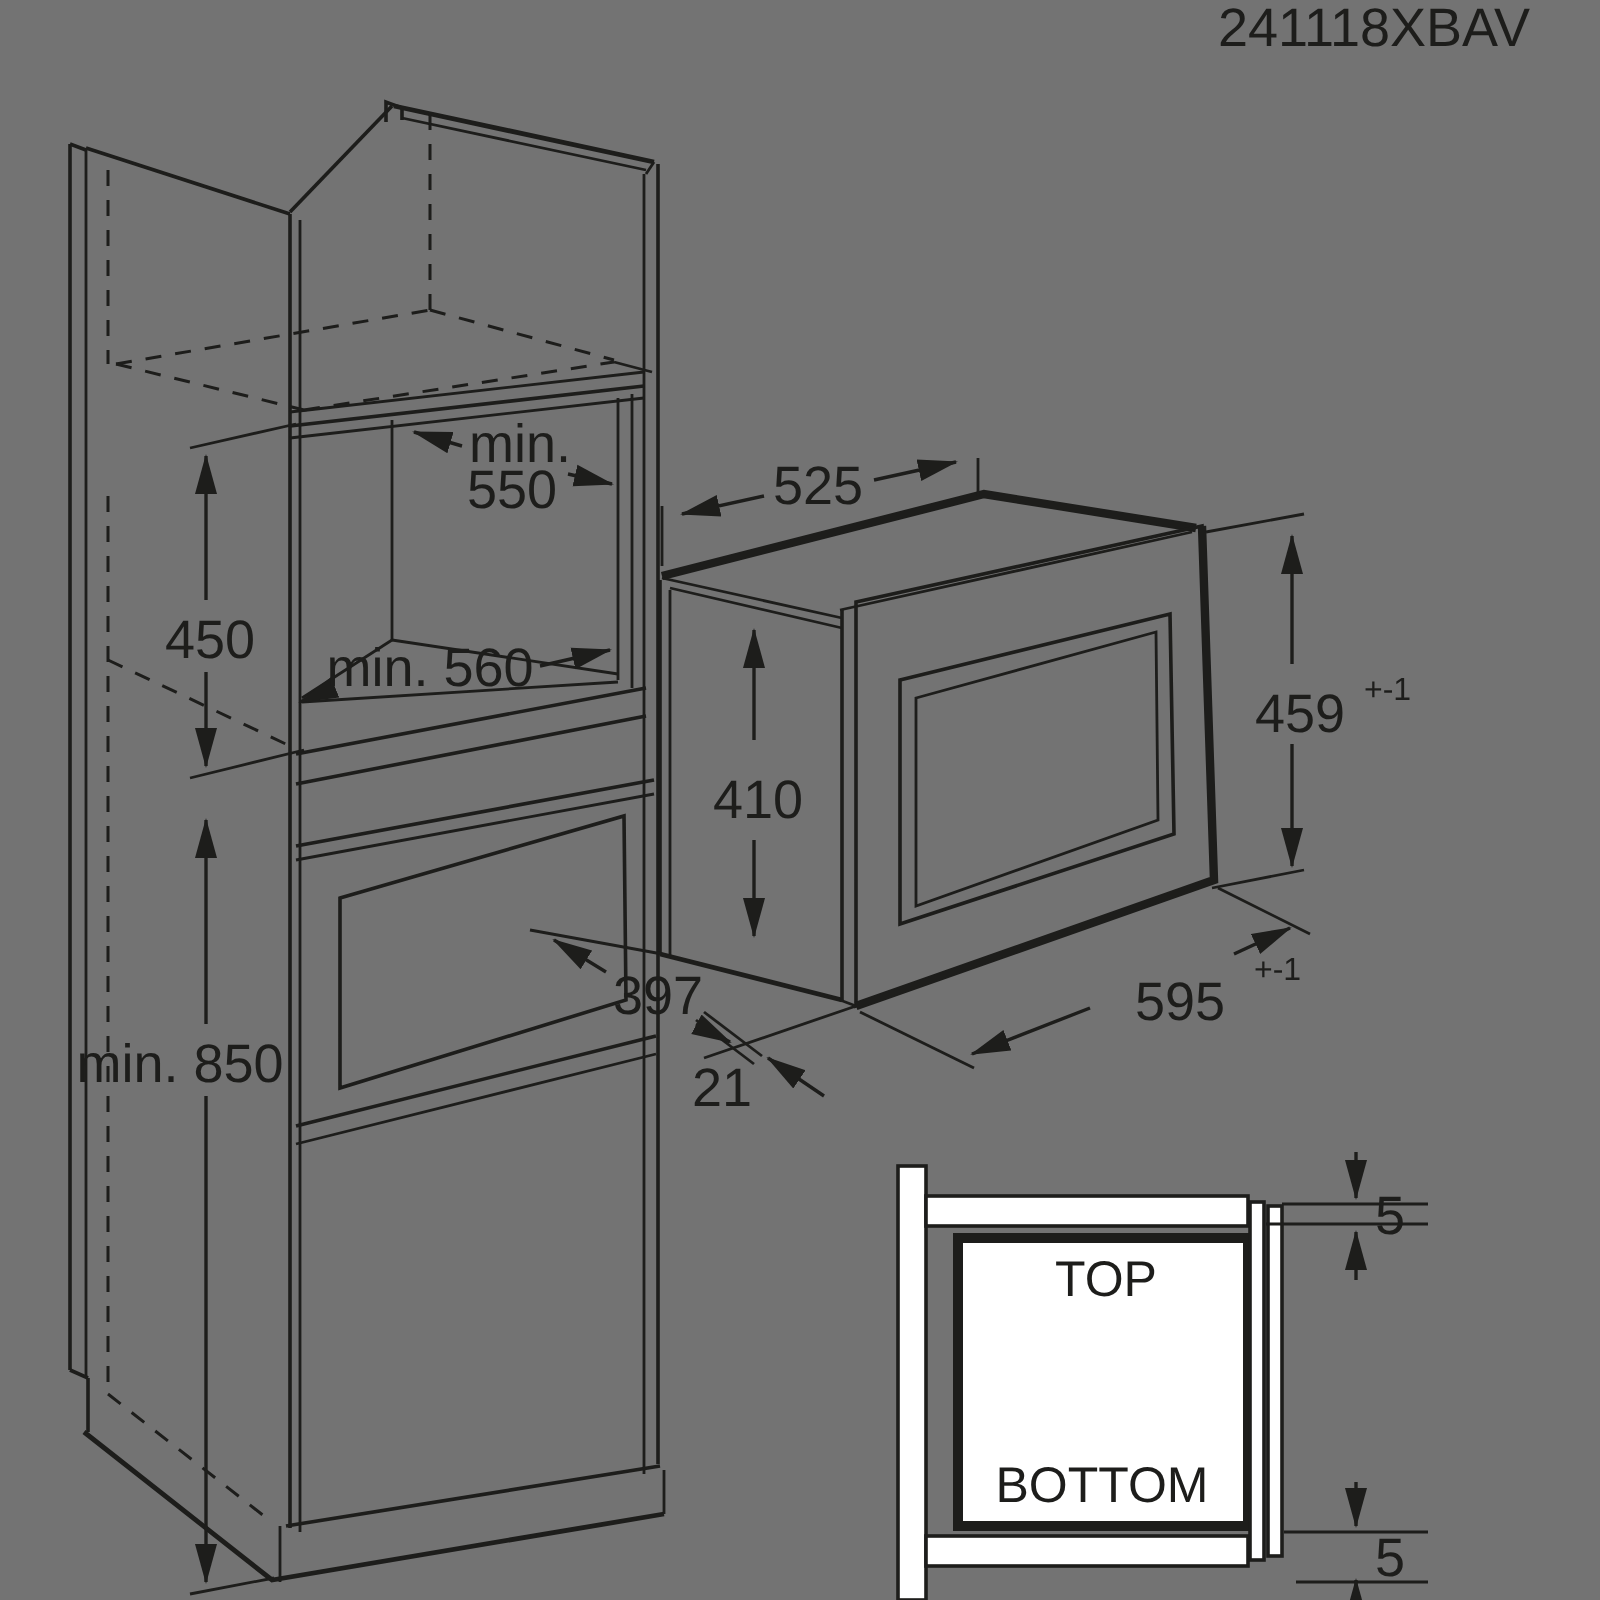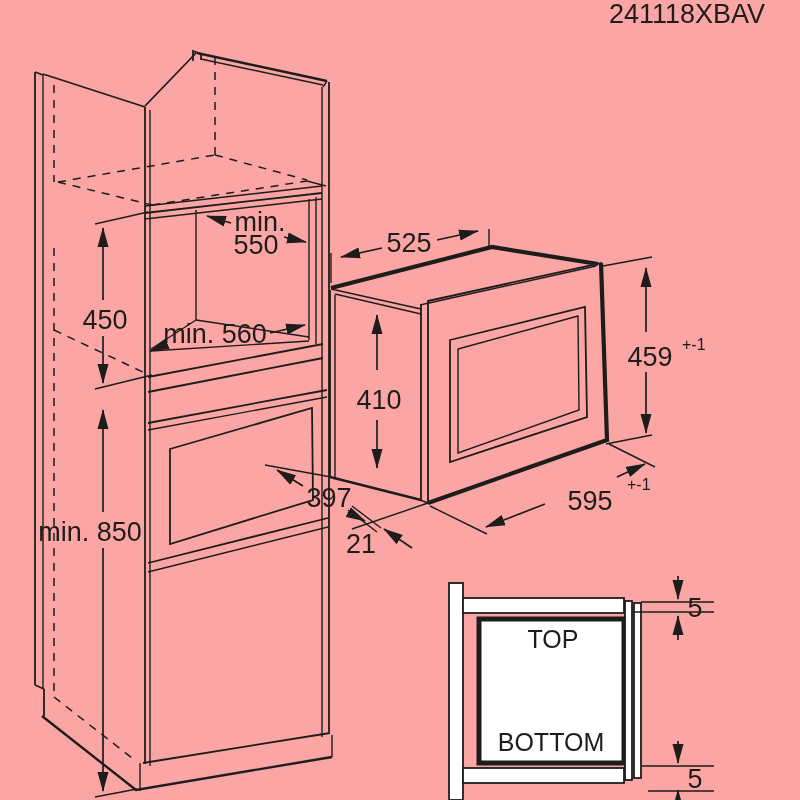--- a/index.html
+++ b/index.html
@@ -1,16 +1,16 @@
 <!DOCTYPE html>
 <html><head>
 <meta charset="utf-8">
 <style>
   html,body{margin:0;padding:0;background:#ffffff;}
-  .page{width:800px;height:800px;position:relative;background:#fca5a5;overflow:hidden;}
+  .page{width:800px;height:800px;position:relative;background:#737373;overflow:hidden;}
   svg{display:block;}
   text{font-family:"Liberation Sans","DejaVu Sans",sans-serif;fill:#1d1d1b;}
   .dim{font-size:27px;}
   .sup{font-size:16px;}
   .detail-label{font-size:25px;}
   .title{font-size:27px;}
   .ln{stroke:#1d1d1b;fill:none;stroke-width:1.8;}
   .thin{stroke:#1d1d1b;fill:none;stroke-width:1.4;}
   .thick{stroke:#1d1d1b;fill:none;stroke-width:4.2;}
   .med{stroke:#1d1d1b;fill:none;stroke-width:2.4;}

